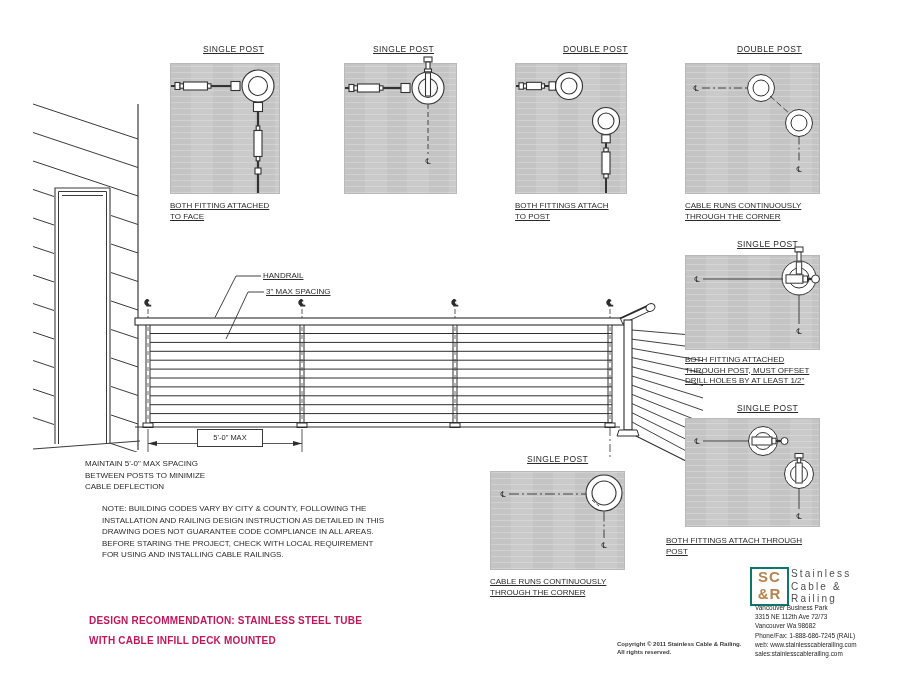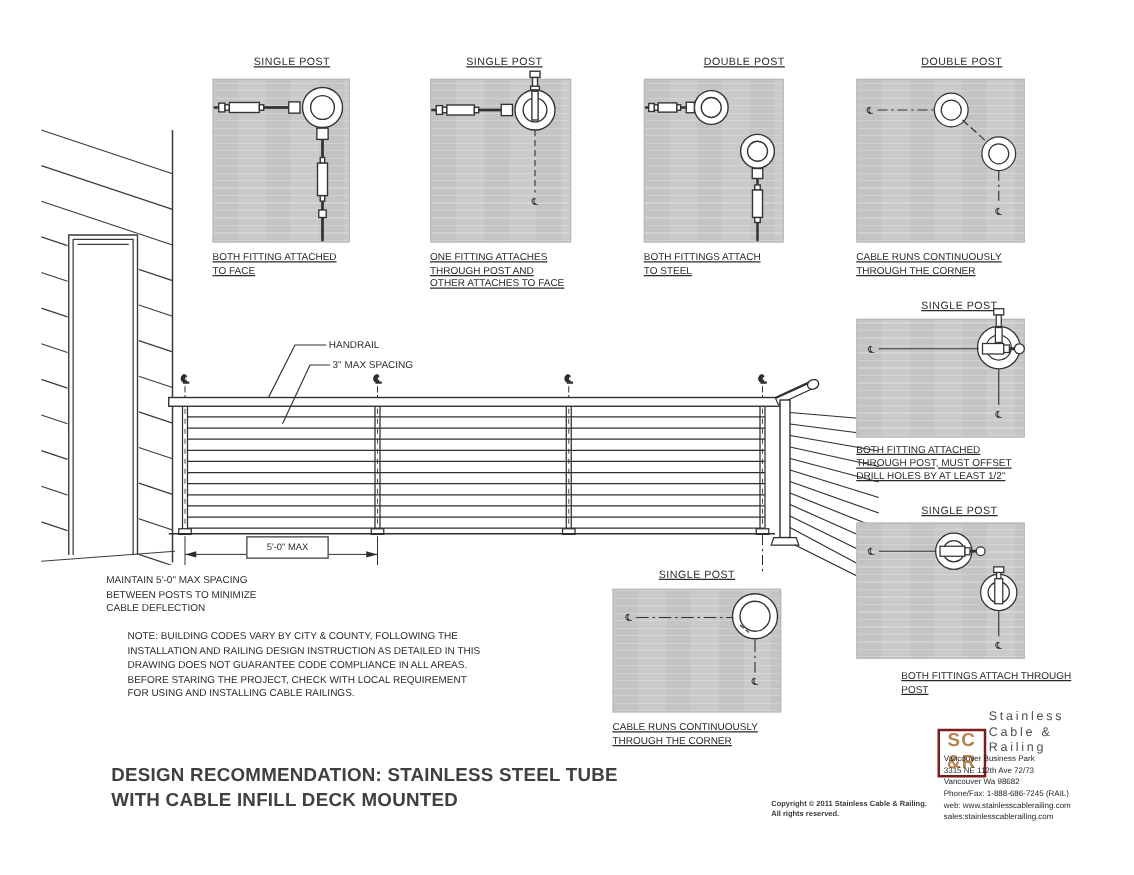--- a/index.html
+++ b/index.html
@@ -7,31 +7,31 @@
          font-family:"Liberation Sans","DejaVu Sans",sans-serif;color:#1f1f1f;}
   svg{display:block;}
   .abs{position:absolute;}
   .ptitle{position:absolute;font-size:8.5px;letter-spacing:.4px;color:#2a2a2a;white-space:nowrap;text-decoration:underline;}
   .pbox{position:absolute;background-color:#cacaca;
         background-image:repeating-linear-gradient(0deg, rgba(255,255,255,.22) 0 1px, rgba(0,0,0,0) 1px 6px),
                          repeating-linear-gradient(90deg, rgba(0,0,0,.03) 0 20px, rgba(0,0,0,0) 20px 42px);
         border:1px solid #b9b9b9;}
   .pbox svg{overflow:visible;}
   .pcap{position:absolute;font-size:8px;line-height:10.5px;color:#2a2a2a;white-space:pre-line;text-decoration:underline;}
-  .lead-label{position:absolute;font-size:8px;color:#2a2a2a;white-space:nowrap;}
+  .lead-label{position:absolute;font-size:8px;color:#2a2a2a;white-space:nowrap;text-decoration:underline;}
   .note{position:absolute;font-size:8px;line-height:11.5px;color:#2a2a2a;white-space:pre-line;}
   .dim-label{position:absolute;left:197px;top:429px;width:64px;height:16px;background:#fff;
              border:1px solid #3a3a3a;font-size:7.5px;line-height:16px;text-align:center;color:#2a2a2a;}
-  .main-title{position:absolute;left:89px;top:611px;font-size:15px;line-height:20px;font-weight:bold;
-              color:#404040;white-space:pre-line;letter-spacing:.2px;}
+  .main-title{position:absolute;left:89px;top:611px;font-size:10px;line-height:20px;font-weight:bold;
+              color:#be185d;white-space:pre-line;letter-spacing:.2px;}
   .copyright{position:absolute;left:617px;top:641px;font-size:6px;line-height:7.5px;font-weight:bold;
              color:#3a3a3a;white-space:pre-line;}
-  .logo-box{position:absolute;left:750px;top:567px;width:35px;height:35px;border:2px solid #7f1d1d;
+  .logo-box{position:absolute;left:750px;top:567px;width:35px;height:35px;border:2px solid #0f766e;
             background:#fff;text-align:center;font-weight:bold;font-size:15px;line-height:16.5px;
-            letter-spacing:1px;margin-top:16px;}
+            letter-spacing:1px;}
   .logo-words{position:absolute;left:791px;top:568px;font-size:10px;line-height:12.5px;
               letter-spacing:2.2px;color:#4d4d4d;white-space:pre-line;}
   .addr{position:absolute;left:755px;top:603px;font-size:6.4px;line-height:9.2px;color:#1f1f1f;}
   .addr div{white-space:nowrap;}
   text.cl{font-family:"DejaVu Sans",sans-serif;font-size:8px;fill:#2e2e2e;text-anchor:middle;}
   text.clbig{font-family:"DejaVu Sans",sans-serif;font-size:9px;fill:#2e2e2e;text-anchor:middle;}
 </style>
 </head>
 <body>
 
@@ -214,23 +214,20 @@
           <rect x="12.5" y="20" width="22" height="8"></rect>
             <rect x="34.5" y="21.8" width="3.5" height="4.4"></rect>
           <line x1="38" y1="24" x2="56" y2="24" stroke-width="2.2"></line>
             <rect x="56" y="19.5" width="9" height="9"></rect>
         </g>
         <line x1="83" y1="40" x2="83" y2="90" stroke-dasharray="5,3" stroke-width="0.9"></line>
       </g>
       <text class="cl" x="83" y="100">℄</text>
     </svg>
   </div>
-  <div class="pcap" style="left:344px;top:201px">ONE FITTING ATTACHES
-THROUGH POST AND
-OTHER ATTACHES TO FACE</div>
 
   <div class="ptitle" style="left:563px;top:44px">DOUBLE POST</div>
   <div class="pbox" style="left:515px;top:63px;width:110px;height:129px">
     <svg width="110" height="129" viewBox="0 0 110 129">
       <g stroke="#333" stroke-width="1.1" fill="none">
         <g>
             <circle cx="53" cy="22" r="13.5" fill="#fff"></circle>
             <circle cx="53" cy="22" r="8" fill="#fff"></circle>
           </g>
         <g>
@@ -251,21 +248,21 @@
           <line x1="90" y1="78.8" x2="90" y2="84" stroke-width="2"></line>
           <rect x="87.8" y="84" width="4.4" height="4"></rect>
             <rect x="86" y="88" width="8" height="22"></rect>
           <rect x="87.8" y="110" width="4.4" height="4"></rect>
             <line x1="90" y1="114" x2="90" y2="129" stroke-width="2"></line>
         </g>
       </g>
     </svg>
   </div>
   <div class="pcap" style="left:515px;top:201px">BOTH FITTINGS ATTACH
-TO STEEL</div>
+TO POST</div>
 
   <div class="ptitle" style="left:737px;top:44px">DOUBLE POST</div>
   <div class="pbox" style="left:685px;top:63px;width:133px;height:129px">
     <svg width="133" height="129" viewBox="0 0 133 129">
       <g stroke="#333" stroke-width="1" fill="none">
         <g>
             <circle cx="75" cy="24" r="13.5" fill="#fff"></circle>
             <circle cx="75" cy="24" r="8" fill="#fff"></circle>
           </g>
         <g>
@@ -336,21 +333,21 @@
             <rect x="109" y="34.5" width="8" height="4.5"></rect>
             <rect x="111.3" y="39" width="3.4" height="5"></rect>
           </g>
         <rect x="109.8" y="44" width="6.4" height="20" fill="#fff"></rect>
         <line x1="113" y1="69.5" x2="113" y2="90" stroke-width="0.9"></line>
       </g>
       <text class="cl" x="11" y="25">℄</text>
       <text class="cl" x="113" y="100">℄</text>
     </svg>
   </div>
-  <div class="pcap" style="left:721px;top:536px">BOTH FITTINGS ATTACH THROUGH
+  <div class="pcap" style="left:666px;top:536px">BOTH FITTINGS ATTACH THROUGH
 POST</div>
 
   <div class="ptitle" style="left:527px;top:454px">SINGLE POST</div>
   <div class="pbox" style="left:490px;top:471px;width:133px;height:97px">
     <svg width="133" height="97" viewBox="0 0 133 97">
       <g stroke="#333" stroke-width="1.1" fill="none">
         <g>
             <circle cx="113" cy="21" r="18" fill="#fff"></circle>
             <circle cx="113" cy="21" r="12" fill="#fff"></circle>
           </g>

